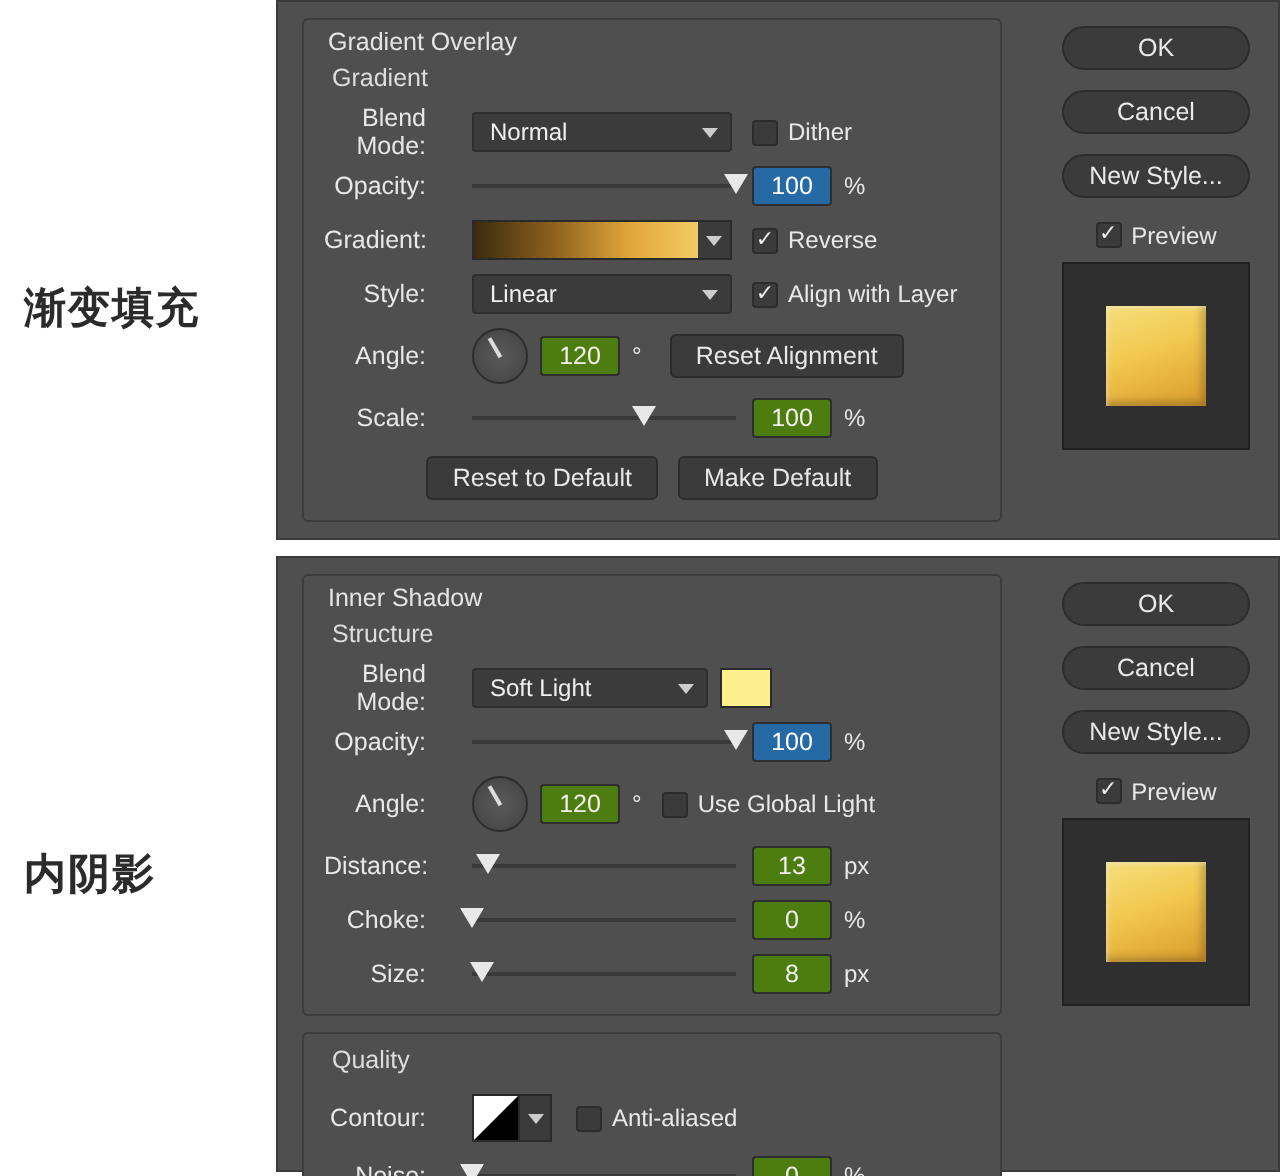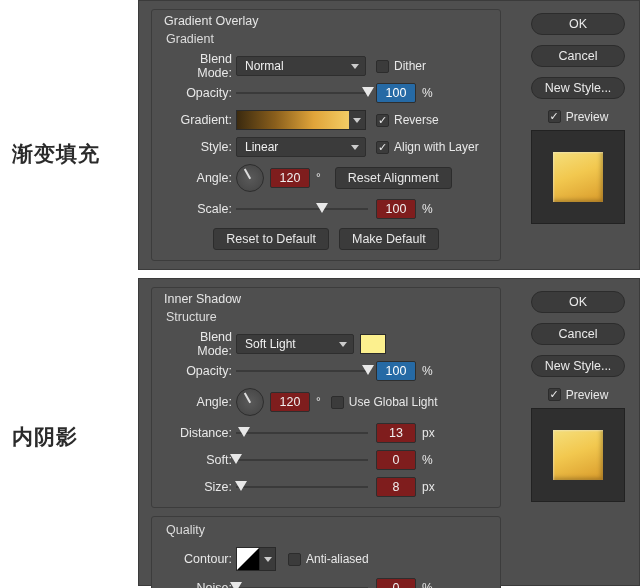--- a/index.html
+++ b/index.html
@@ -48,21 +48,21 @@
   }
   .row {
     display: flex;
     align-items: center;
     margin: 5px 0;
     height: 22px;
   }
   .lbl {
     width: 74px;
     text-align: right;
-    padding-right: 4px;
+    padding-right: 23px;
     color: #e8e8e8;
     font-size: 12.5px;
   }
   .select {
     background: #3b3b3b;
     border: 1px solid #2e2e2e;
     border-radius: 2px;
     height: 20px;
     display: flex;
     align-items: center;
@@ -114,21 +114,21 @@
     top: 1px;
     width: 0; height: 0;
     border-left: 6px solid transparent;
     border-right: 6px solid transparent;
     border-top: 10px solid #e8e8e8;
     transform: translateX(-6px);
   }
   .numbox {
     width: 40px;
     height: 20px;
-    background: #7f1d1d;
+    background: #4d7c0f;
     border: 1px solid #2e2e2e;
     border-radius: 2px;
     color: #f0f0f0;
     text-align: center;
     font-size: 12.5px;
     line-height: 18px;
   }
   .numbox.sel { background: #266aa5; color: #fff; }
   .unit { margin-left: 6px; color: #e8e8e8; }
   .grad-swatch {
@@ -373,21 +373,21 @@
       <div class="slider" style="width:132px;">
           <div class="slider-track"></div>
           <div class="slider-thumb" style="left:6%;"></div>
         </div>
       <span style="width:8px;"></span>
       <div class="numbox">13</div>
       <span class="unit">px</span>
     </div>
 
     <div class="row">
-      <span class="lbl">Soft:</span>
+      <span class="lbl">Choke:</span>
       <div class="slider" style="width:132px;">
           <div class="slider-track"></div>
           <div class="slider-thumb" style="left:0%;"></div>
         </div>
       <span style="width:8px;"></span>
       <div class="numbox">0</div>
       <span class="unit">%</span>
     </div>
 
     <div class="row">

